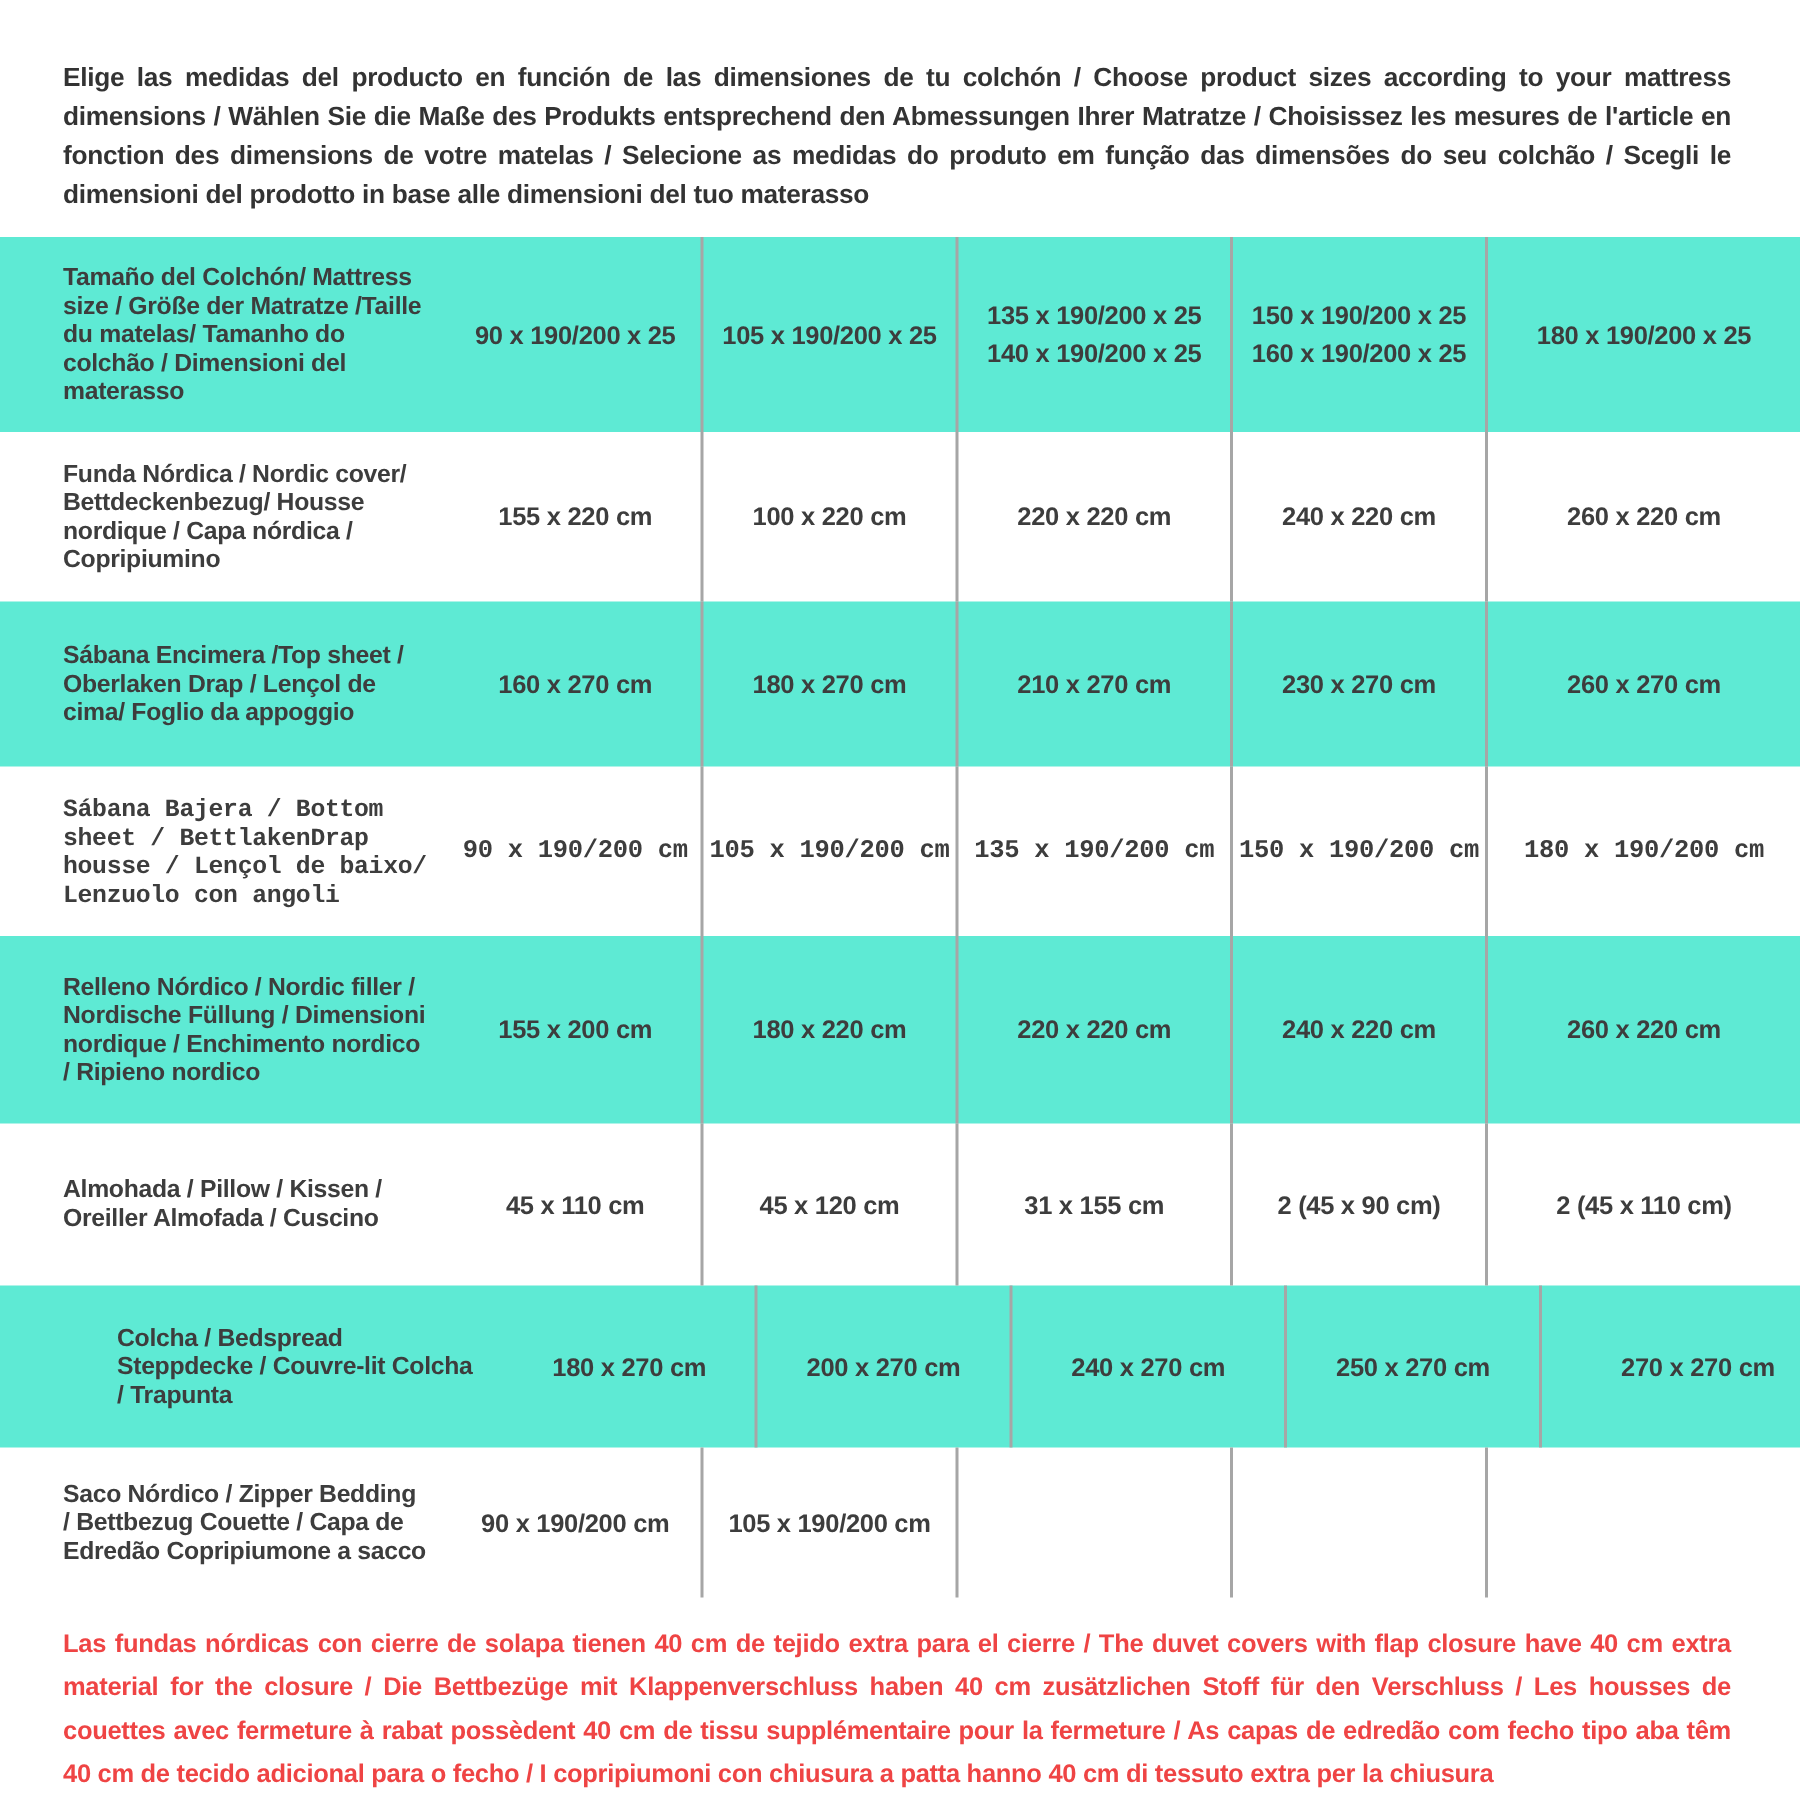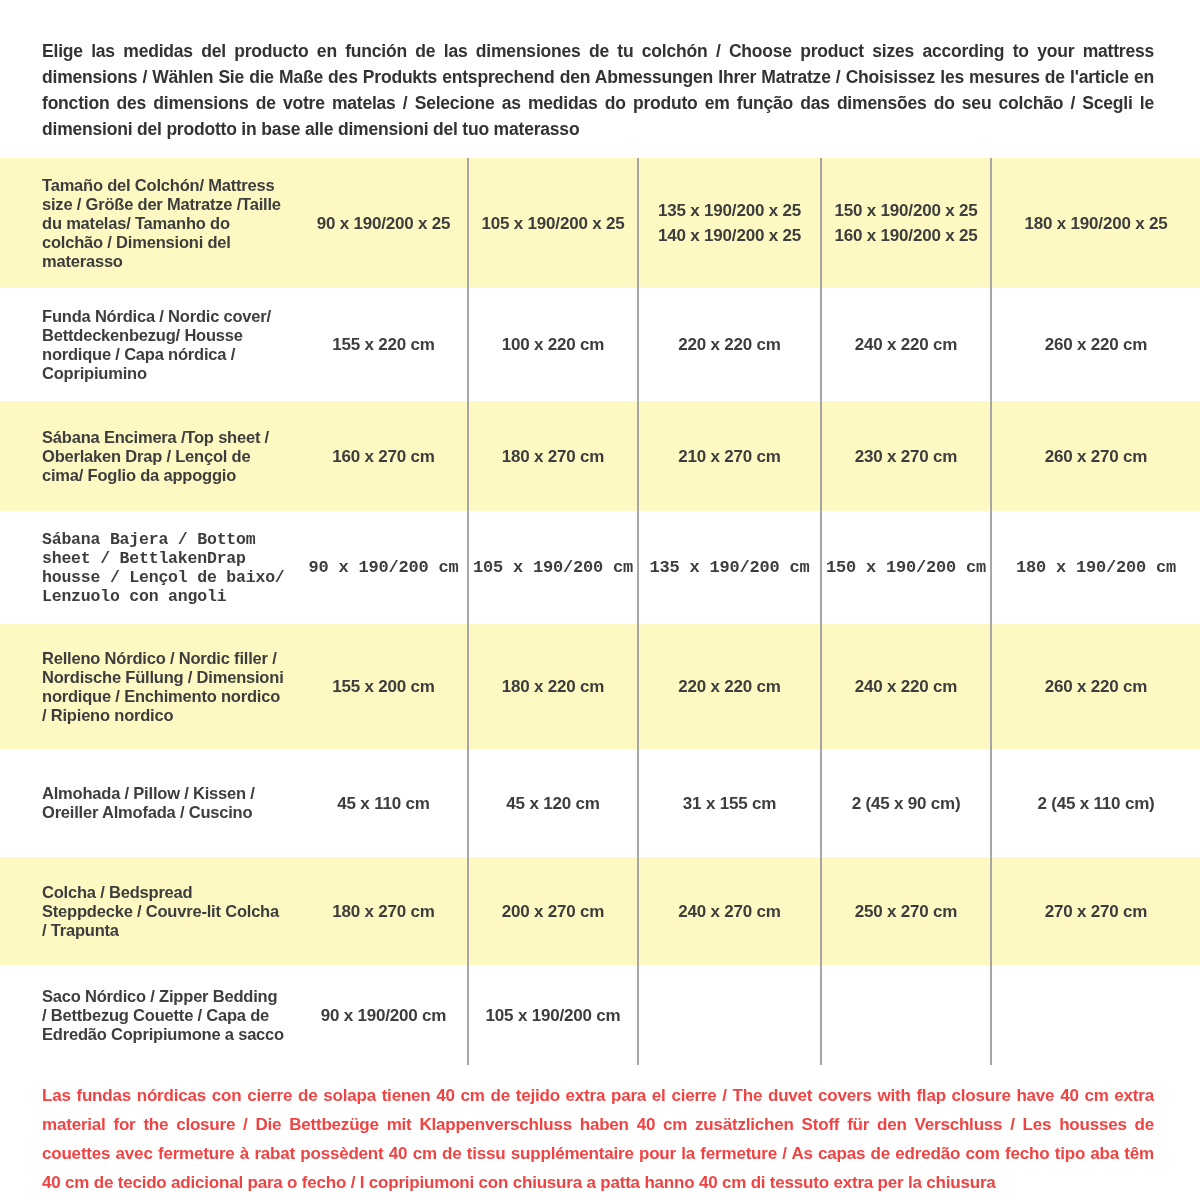--- a/index.html
+++ b/index.html
@@ -23,21 +23,21 @@
     text-align: justify;
     color: #333333;
   }
   .size-table {
     width: 1200px;
   }
   .row {
     display: grid;
     grid-template-columns: 300px 167px 170px 183px 170px 210px;
   }
-  .row.stripe { background: #fef9c3; }
+  .row.stripe { background: #5eead4; }
   .cell {
     display: flex;
     flex-direction: column;
     justify-content: center;
   }
   .cell.label {
     padding: 12px 14px 12px 42px;
     font-size: 16.5px;
     line-height: 19px;
     text-align: left;
@@ -50,21 +50,21 @@
     display: block;
     line-height: 25px;
   }
   .cell.sep { border-left: 2px solid #a6a6a6; }
   .row-header   { min-height: 130px; }
   .row-funda    { min-height: 113px; }
   .row-encimera { min-height: 110px; }
   .row-bajera   { min-height: 113px; font-family: Liberation Mono, monospace; }
   .row-relleno  { min-height: 125px; }
   .row-almohada { min-height: 108px; }
-  .row-colcha   { min-height: 108px; }
+  .row-colcha   { min-height: 108px; padding-left: 36px; }
   .row-saco     { min-height: 100px; }
   .footnote {
     margin: 16px 46px 0 42px;
     font-size: 17px;
     line-height: 29px;
     text-align: justify;
     color: #ef4444;
   }
 </style>
 </head>

